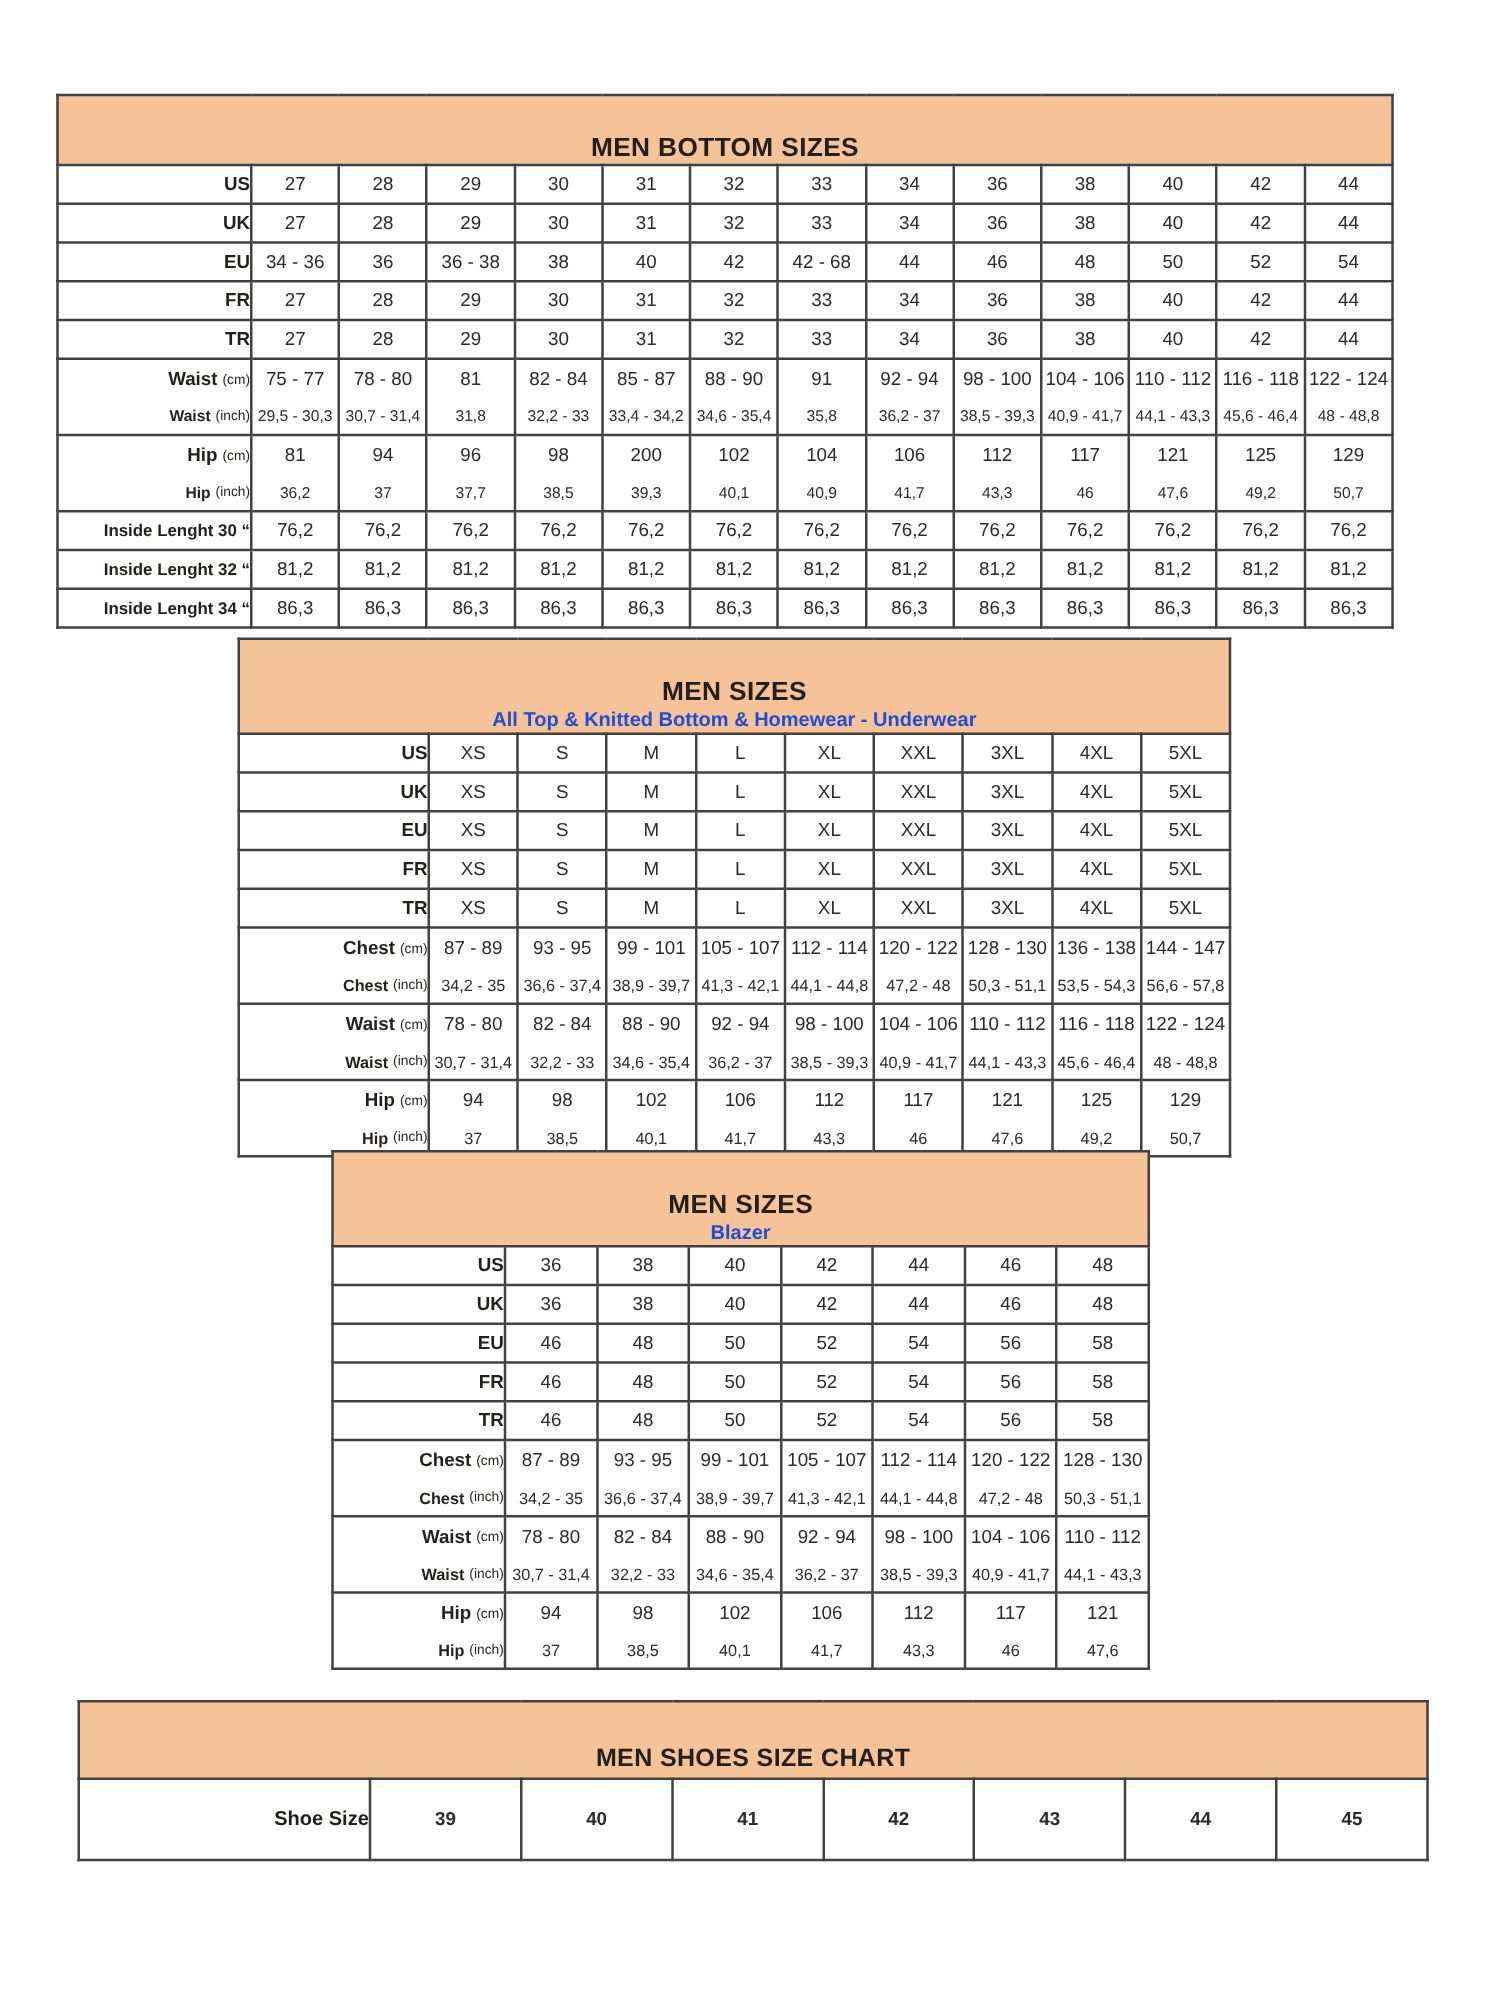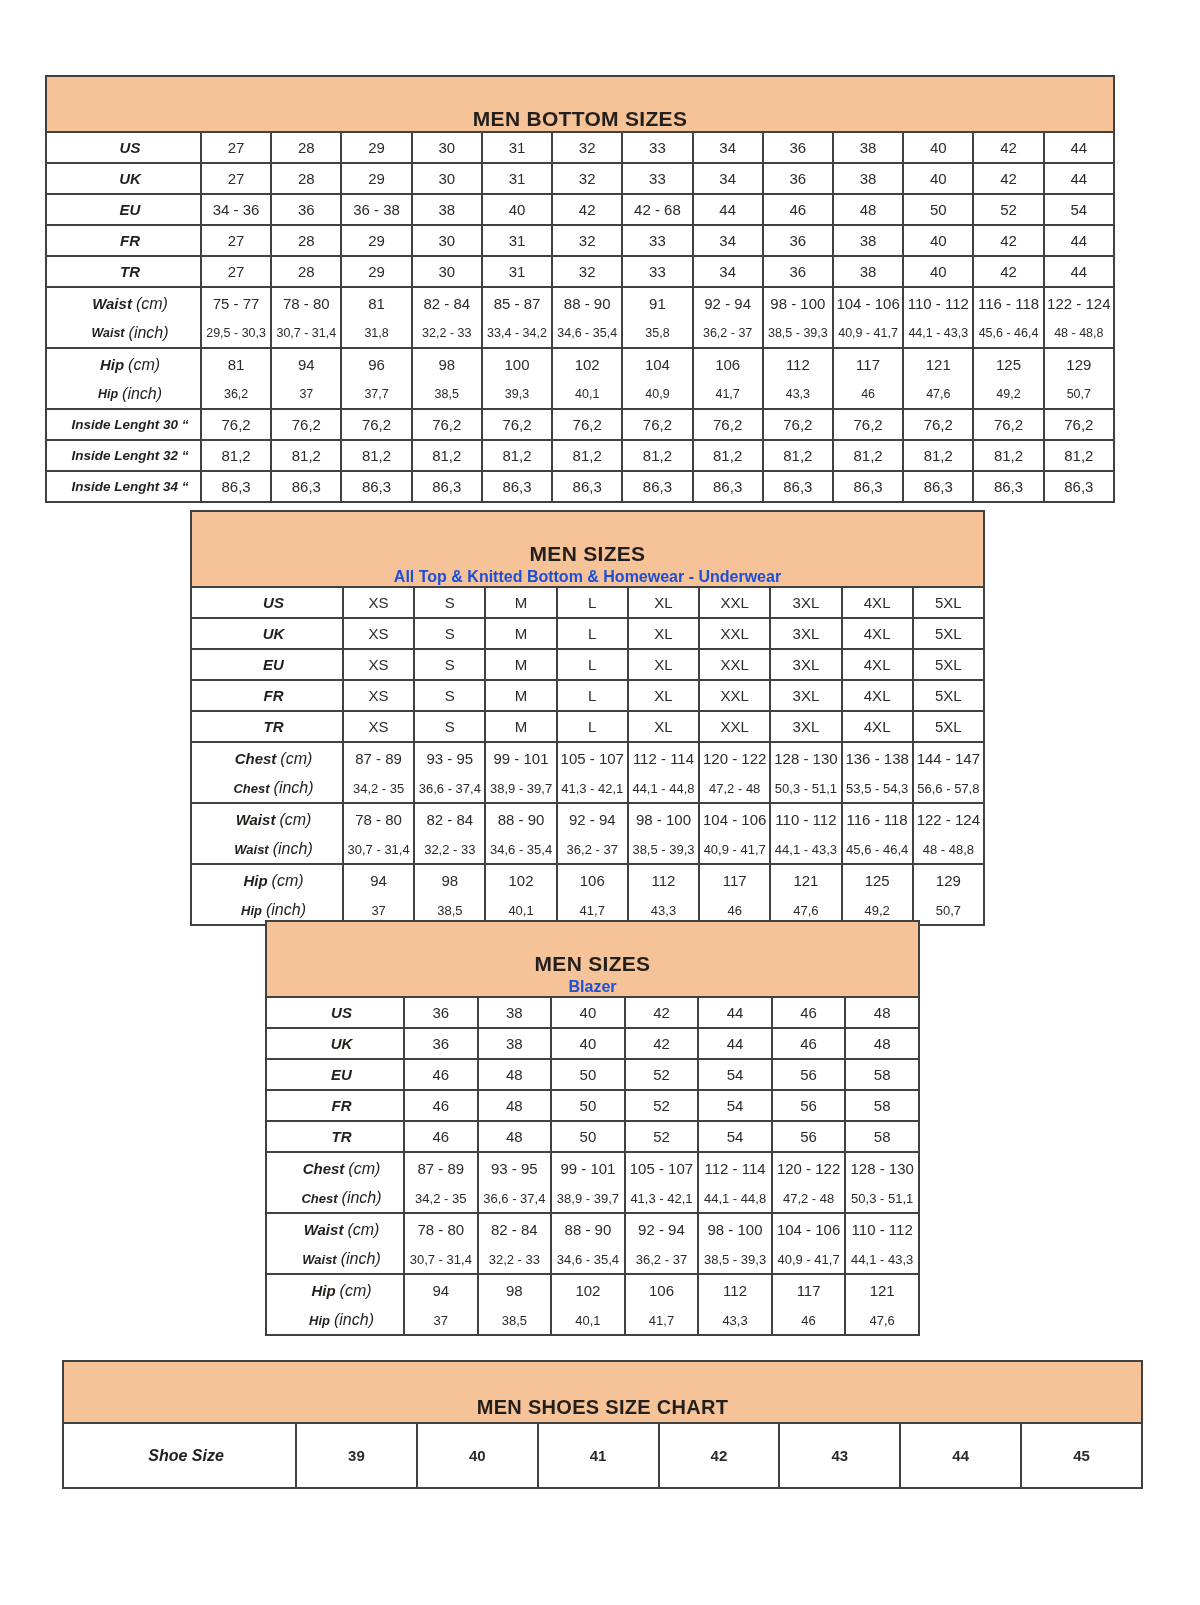--- a/index.html
+++ b/index.html
@@ -31,33 +31,33 @@
   #t1 th.hdr-band{height:54px;}
   #t2 th.hdr-band,#t3 th.hdr-band{height:56px;}
   #t4 th.hdr-band{height:60px;}
   .hdr-inner{display:flex;flex-direction:column;align-items:center;justify-content:center;height:100%;margin-top:30px;}
   .tbl-title{font-weight:700;font-size:21px;color:#231F1C;letter-spacing:.3px;}
   #t4 .tbl-title{font-size:20px;}
   .tbl-subtitle{font-weight:700;font-size:16px;color:#1d4ed8;margin-top:2px;}
 
   
   .line{display:flex;align-items:center;justify-content:center;white-space:nowrap;overflow:hidden;font-size:15px;}
-  td.label-cell .line{justify-content:center;padding-left:13px;font-style:italic;}
+  td.label-cell .line{justify-content:flex-end;padding-left:13px;}
   .line.inch{font-size:13px;}
   #t1 .line.inch{font-size:12.5px;}
   .line.single{height:29px;}
   .line.cm{height:31px;}
   .line.inch{height:28px;}
   #t4 .line.hdr{height:63px;font-weight:700;}
   #t4 .line.single:not(.hdr){height:37px;font-size:14px;}
   #t4 td.label-cell .line{font-size:16px;}
 
   .lbl{font-weight:700;color:#231F1C;}
   .small-lbl .lbl{font-size:13.5px;}
-  .unit{font-size:16px;font-weight:400;color:#231F1C;margin-left:4px;}
+  .unit{font-size:11px;font-weight:400;color:#231F1C;margin-left:4px;}
 </style>
 </head>
 <body>
 
 <main>
   <section id="t1" class="tbl-wrap">
       <table class="sz-table">
         <colgroup>
           <col class="label-col">
           <col>
@@ -399,21 +399,21 @@
             </td>
             <td class="data-cell">
               <div class="line cm">96</div>
               <div class="line inch">37,7</div>
             </td>
             <td class="data-cell">
               <div class="line cm">98</div>
               <div class="line inch">38,5</div>
             </td>
             <td class="data-cell">
-              <div class="line cm">100</div>
+              <div class="line cm">200</div>
               <div class="line inch">39,3</div>
             </td>
             <td class="data-cell">
               <div class="line cm">102</div>
               <div class="line inch">40,1</div>
             </td>
             <td class="data-cell">
               <div class="line cm">104</div>
               <div class="line inch">40,9</div>
             </td>

